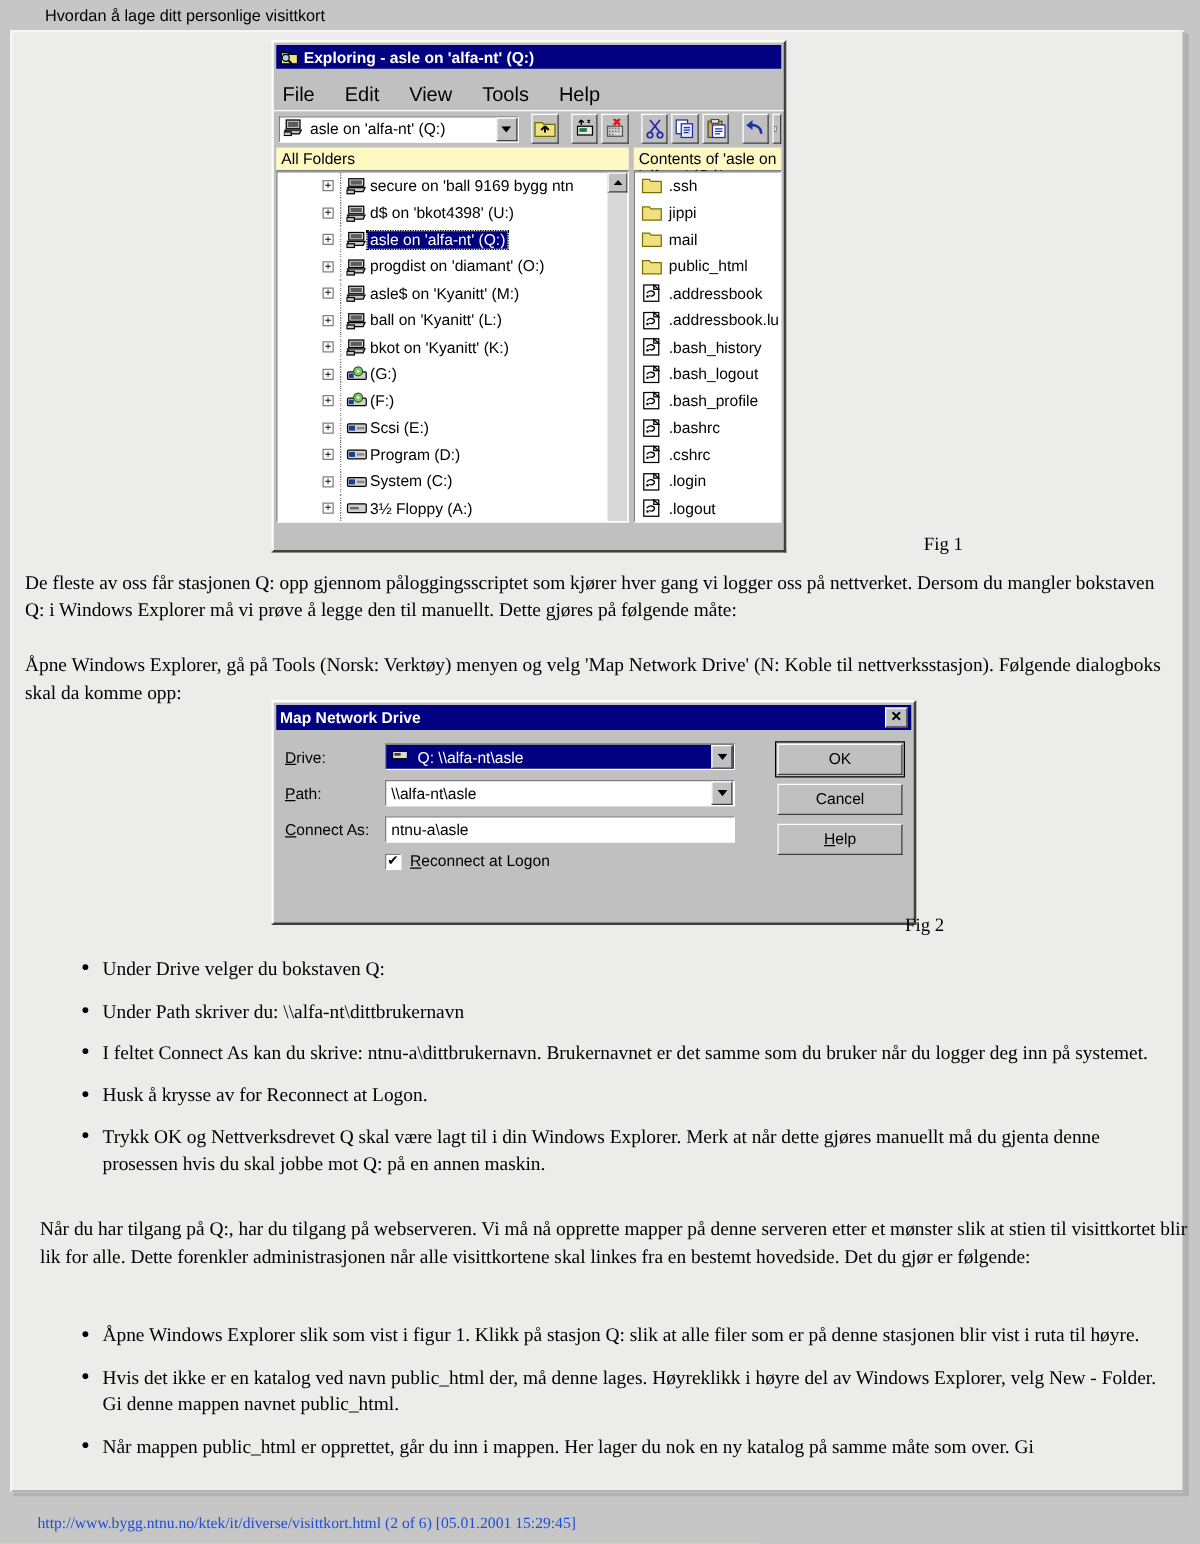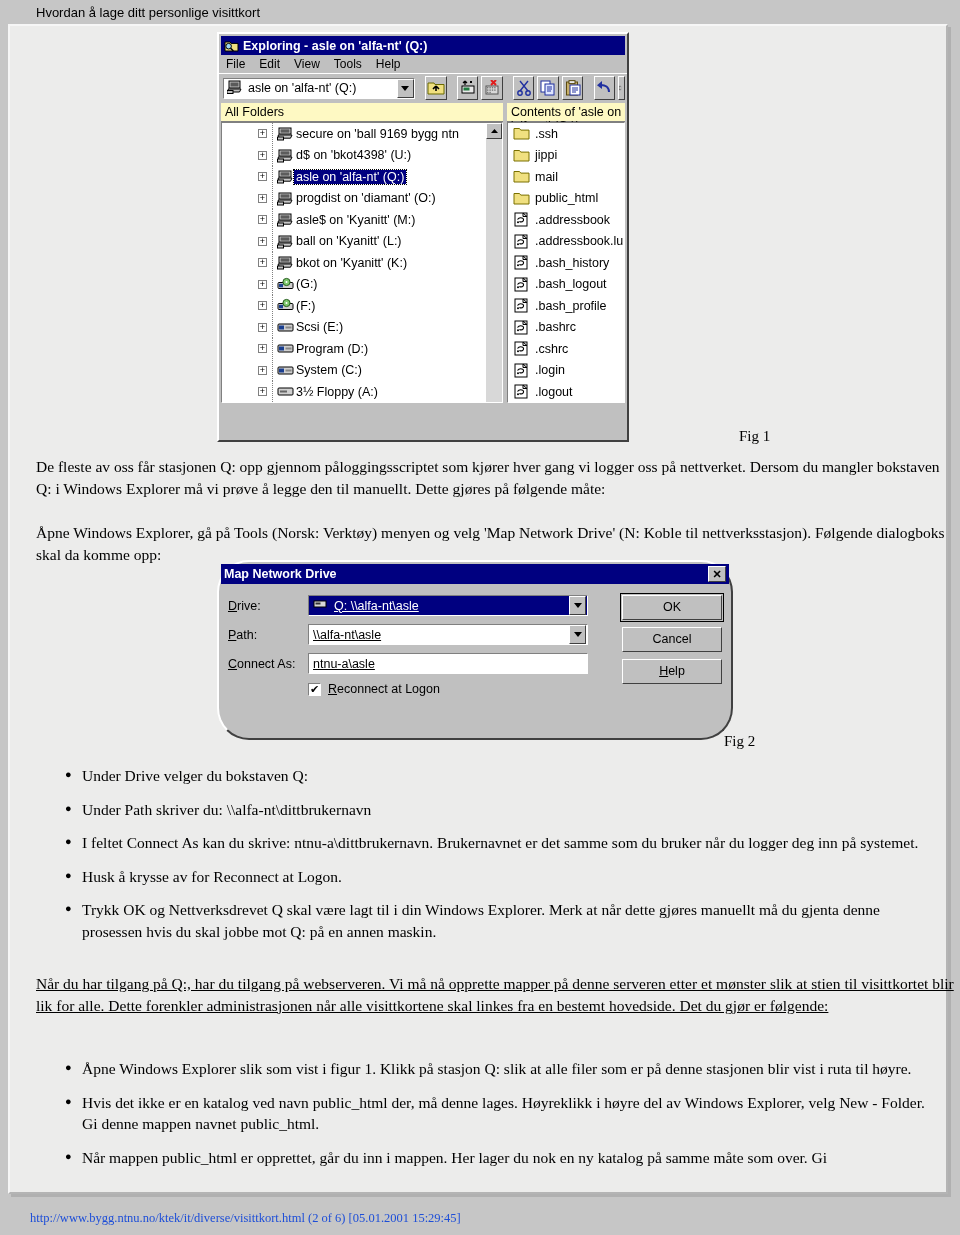--- a/index.html
+++ b/index.html
@@ -62,21 +62,21 @@
     overflow:hidden;
   }
   .titlebar{
     height:19px; margin:2px 2px 0 2px;
     background:#000080; color:#fff;
     display:flex; align-items:center; gap:4px; padding:0 3px;
     font-weight:bold; font-size:12.5px;
   }
   .titlebar .tb-icon{ width:15px; height:14px; flex:0 0 auto; }
   .menubar{
-    display:flex; gap:14px; padding:2px 7px 2px 7px; font-size:12px;
+    display:flex; gap:24px; padding:13px 7px 2px 7px; font-size:16px;
   }
   .menubar span{ cursor:default; }
   .toolbar{
     display:flex; align-items:center; gap:3px;
     padding:2px 2px 3px 4px;
     border-top:1px solid #fff;
   }
   .addrbox{
     display:flex; align-items:center;
     width:226px; height:21px;
@@ -146,39 +146,37 @@
     display:flex; align-items:center; justify-content:center;
   }
 
   
   #mnd-dialog{
     position:absolute; left:205px; top:532px; width:516px; height:180px;
     background:#c0c0c0;
     border-top:2px solid #fff; border-left:2px solid #fff;
     border-right:2px solid #404040; border-bottom:2px solid #404040;
     font-family:"Liberation Sans", sans-serif;
-    border-radius:32px;
   }
   #mnd-dialog .titlebar{ height:20px; justify-content:space-between; }
   .closebtn{
     width:18px; height:16px; background:#c0c0c0; color:#000;
     border-top:1px solid #fff; border-left:1px solid #fff;
     border-right:1px solid #404040; border-bottom:1px solid #404040;
     font-size:11px; font-weight:bold; line-height:14px; text-align:center;
   }
   .mnd-body{ padding:11px 9px 0 9px; position:relative; }
   .mnd-row{ display:flex; align-items:center; margin-bottom:8px; }
   .mnd-lab{ width:80px; font-size:12.5px; }
   .mnd-field{
     width:280px; height:21px; background:#fff;
     border-top:1px solid #808080; border-left:1px solid #808080;
     border-right:1px solid #fff; border-bottom:1px solid #fff;
     display:flex; align-items:center; padding-left:4px; font-size:12.5px;
     gap:6px;
-    text-decoration:underline;
   }
   .mnd-field.selected{ background:#000080; color:#fff; }
   .mnd-dd{
     width:17px; height:19px; background:#c0c0c0; margin-left:auto; margin-right:1px;
     border-top:1px solid #fff; border-left:1px solid #fff;
     border-right:1px solid #404040; border-bottom:1px solid #404040;
     display:flex; align-items:center; justify-content:center;
   }
   .mnd-btns{ position:absolute; right:9px; top:11px; width:100px; }
   .mnd-btn{
@@ -199,21 +197,21 @@
 
   
   .figcap{
     position:absolute; font-family:"Liberation Serif", serif;
     font-size:15px; color:#000;
   }
 
   
   .para{
     position:absolute; font-family:"Liberation Serif", serif;
-    font-size:15.5px; line-height:21.5px; color:#000; text-align:left;margin-left:16px;
+    font-size:15.5px; line-height:21.5px; color:#000; text-align:left;
   }
   ul.blist{
     position:absolute; margin:0; padding:0 0 0 40px; list-style:none;
     font-family:"Liberation Serif", serif; font-size:15.5px; line-height:21.5px;
   }
   ul.blist li{ position:relative; margin-bottom:12px; }
   ul.blist li::before{
     content:"\25CF"; position:absolute; left:-17px; top:-1px; font-size:11px;
   }
   .u{ text-decoration:underline; }
@@ -689,21 +687,21 @@
   <div class="figcap" style="left:712px; top:705px;">Fig 2</div>
 
   <ul class="blist" id="list-1" style="left:30px; top:737px; width:900px;">
       <li>Under Drive velger du bokstaven Q:</li>
       <li>Under Path skriver du: \\alfa-nt\dittbrukernavn</li>
       <li>I feltet Connect As kan du skrive: ntnu-a\dittbrukernavn. Brukernavnet er det samme som du bruker når du logger deg inn på systemet.</li>
       <li>Husk å krysse av for Reconnect at Logon.</li>
       <li>Trykk OK og Nettverksdrevet Q skal være lagt til i din Windows Explorer. Merk at når dette gjøres manuellt må du gjenta denne prosessen hvis du skal jobbe mot Q: på en annen maskin.</li>
     </ul>
 
-  <div class="para" style="left:8px; top:945px; width:920px;text-decoration:underline;">Når du har tilgang på Q:, har du tilgang på webserveren. Vi må nå opprette mapper på denne serveren etter et mønster slik at stien til visittkortet blir lik for alle. Dette forenkler administrasjonen når alle visittkortene skal linkes fra en bestemt hovedside. Det du gjør er følgende:</div>
+  <div class="para" style="left:20px; top:945px; width:920px;">Når du har tilgang på Q:, har du tilgang på webserveren. Vi må nå opprette mapper på denne serveren etter et mønster slik at stien til visittkortet blir lik for alle. Dette forenkler administrasjonen når alle visittkortene skal linkes fra en bestemt hovedside. Det du gjør er følgende:</div>
 
   <ul class="blist" id="list-2" style="left:30px; top:1030px; width:900px;">
       <li>Åpne Windows Explorer slik som vist i figur 1. Klikk på stasjon Q: slik at alle filer som er på denne stasjonen blir vist i ruta til høyre.</li>
       <li>Hvis det ikke er en katalog ved navn public_html der,  må denne lages. Høyreklikk i høyre del av Windows Explorer, velg New - Folder. Gi denne mappen navnet public_html.</li>
       <li>Når mappen public_html er opprettet, går du inn i mappen. Her lager du nok en ny katalog på samme måte som over. Gi</li>
     </ul>
 
 </div>
 
 <div id="doc-footer">http://www.bygg.ntnu.no/ktek/it/diverse/visittkort.html (2 of 6) [05.01.2001 15:29:45]</div>

